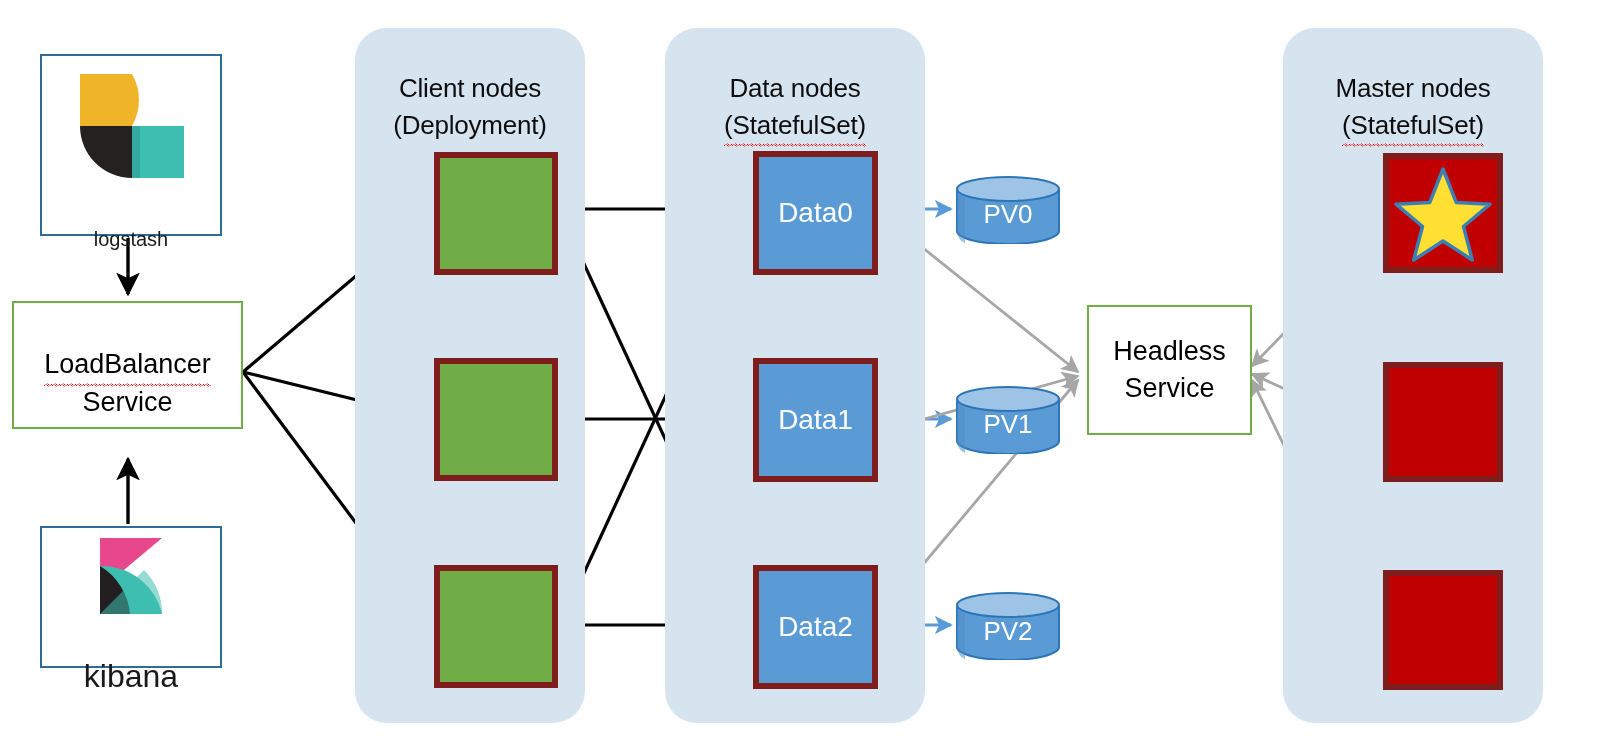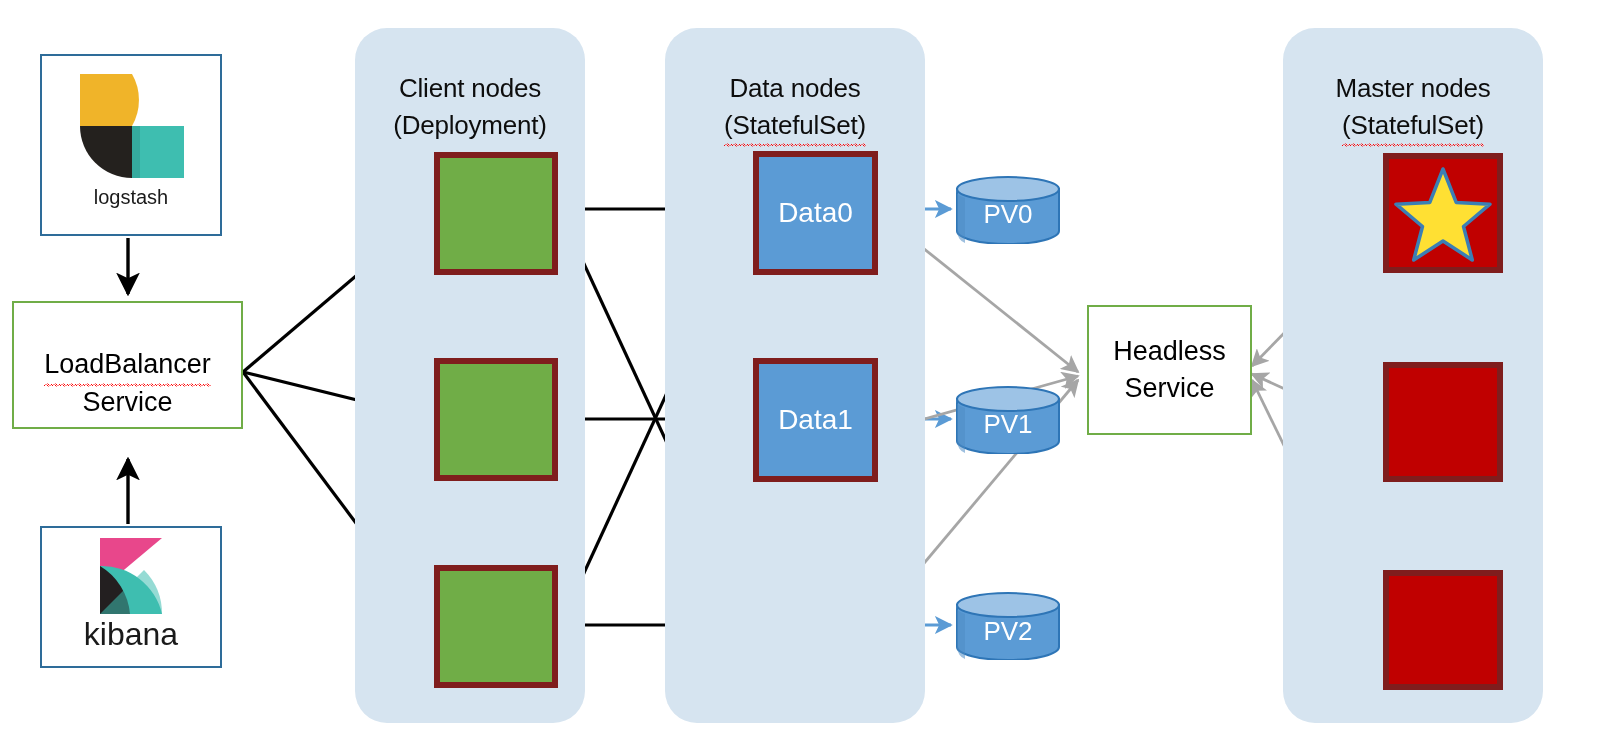--- a/index.html
+++ b/index.html
@@ -102,20 +102,21 @@
     box-sizing: border-box;
     border: 2px solid #2E6C99;
     background: #ffffff;
   }
   .logo-caption {
     position: absolute;
     left: 0;
     right: 0;
     text-align: center;
     color: #1a1a1a;
+    margin-top: 42px;
   }
   .logo-art { position: absolute; }
 
   
   .cyl {
     position: absolute;
   }
   .cyl-label {
     position: absolute;
     left: 0;
@@ -213,20 +214,21 @@
 
   <div class="svc" style="left:1087px; top:305px; width:165px; height:130px;">Headless
 Service</div>
 
   <div class="node client" style="left:434px; top:152px; width:124px; height:123px;"></div>
   <div class="node client" style="left:434px; top:358px; width:124px; height:123px;"></div>
   <div class="node client" style="left:434px; top:565px; width:124px; height:123px;"></div>
 
   <div class="node data" style="left:753px; top:151px; width:125px; height:124px;">Data0</div>
   <div class="node data" style="left:753px; top:358px; width:125px; height:124px;">Data1</div>
+  <div class="node data" style="left:753px; top:565px; width:125px; height:124px;">Data2</div>
 
   <div class="node master" style="left:1383px; top:153px; width:120px; height:120px;">
     <svg width="100" height="100" viewBox="0 0 100 100" xmlns="http://www.w3.org/2000/svg">
       <path d="M 50 6 L 63.2 39.4 L 97 41.2 L 70.5 63.5 L 79.3 97 L 50 78 L 20.7 97 L 29.5 63.5 L 3 41.2 L 36.8 39.4 Z" fill="#FFE033" stroke="#3B7FB5" stroke-width="3.5" stroke-linejoin="round"></path>
     </svg>
   </div>
   <div class="node master" style="left:1383px; top:362px; width:120px; height:120px;"></div>
   <div class="node master" style="left:1383px; top:570px; width:120px; height:120px;"></div>
 
   <div class="cyl" style="left:955px; top:176px; width:106px; height:68px;">

